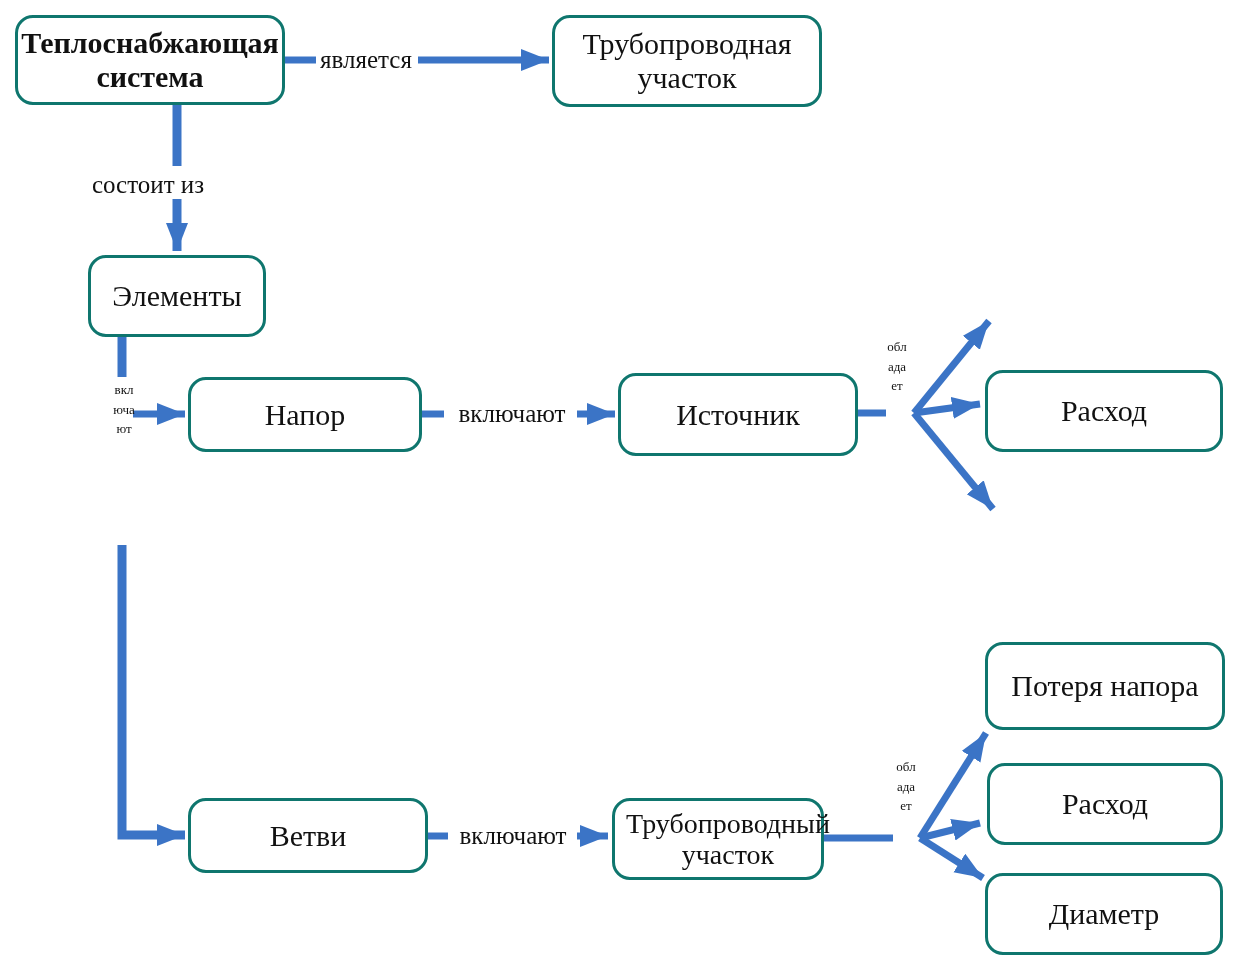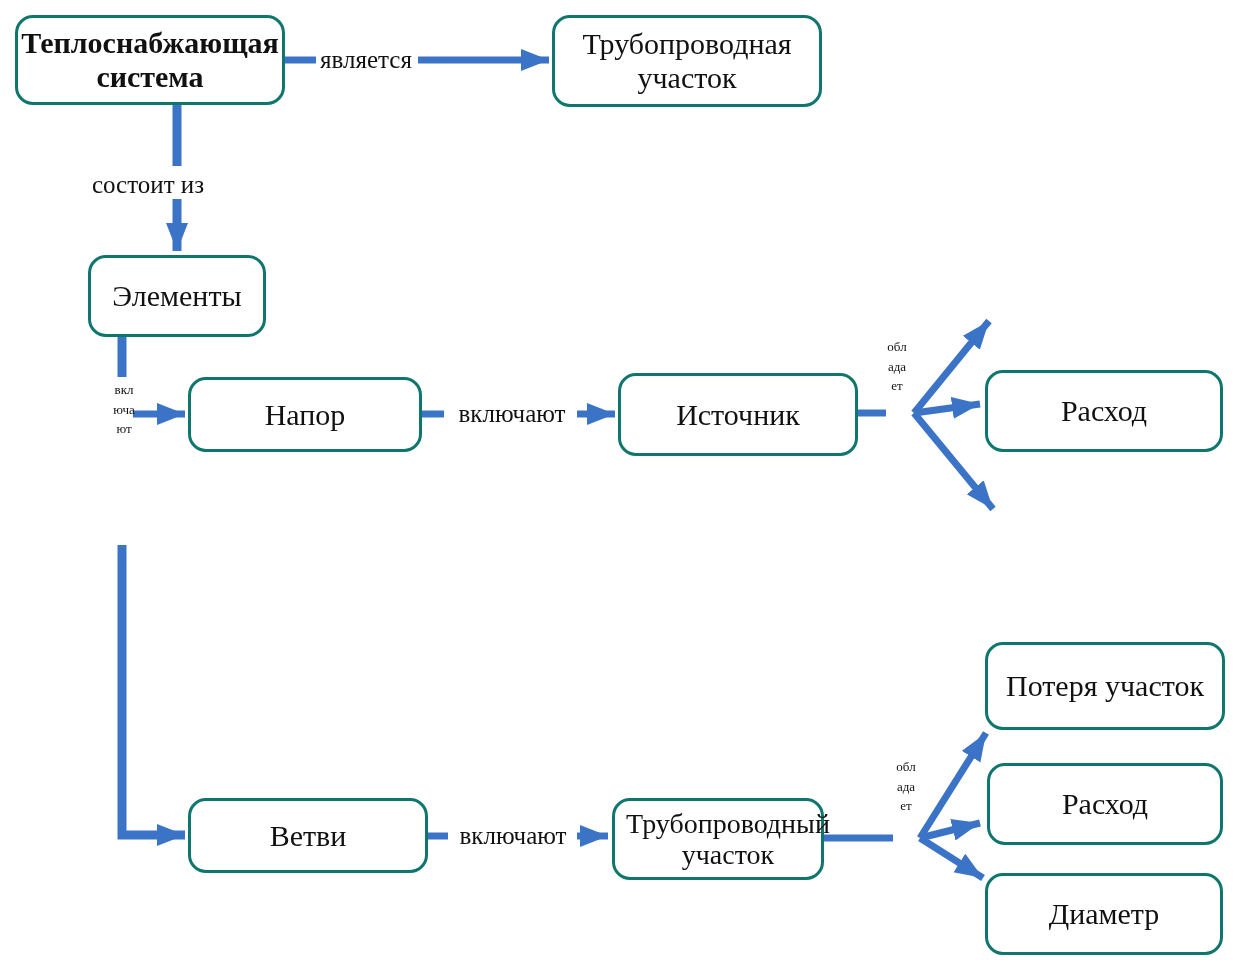--- a/index.html
+++ b/index.html
@@ -99,21 +99,21 @@
 
   <div class="node" style="left:188px;top:798px;width:240px;height:75px;">
     <span>Ветви</span>
   </div>
 
   <div class="node tight" style="left:612px;top:798px;width:212px;height:82px;">
     <span>Трубопроводный участок</span>
   </div>
 
   <div class="node" style="left:985px;top:642px;width:240px;height:88px;">
-    <span>Потеря участок</span>
+    <span>Потеря напора</span>
   </div>
 
   <div class="node" style="left:987px;top:763px;width:236px;height:82px;">
     <span>Расход</span>
   </div>
 
   <div class="node" style="left:985px;top:873px;width:238px;height:82px;">
     <span>Диаметр</span>
   </div>
 

